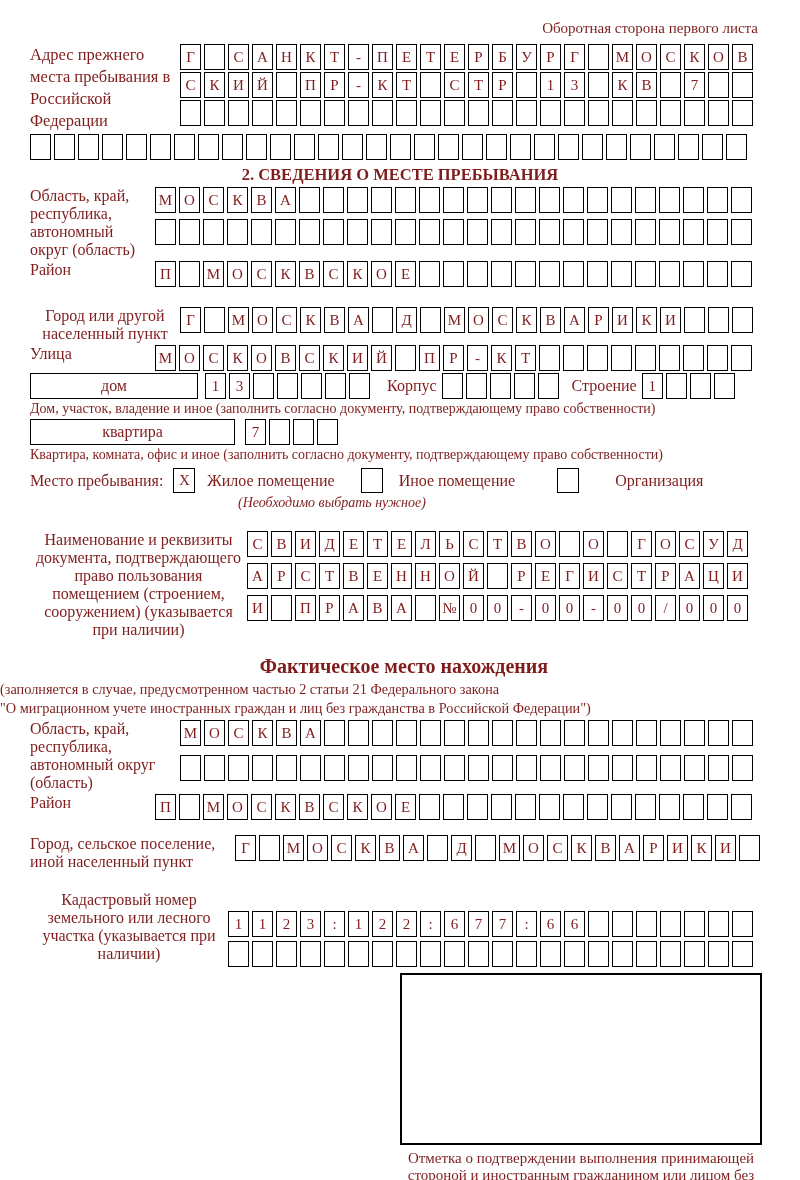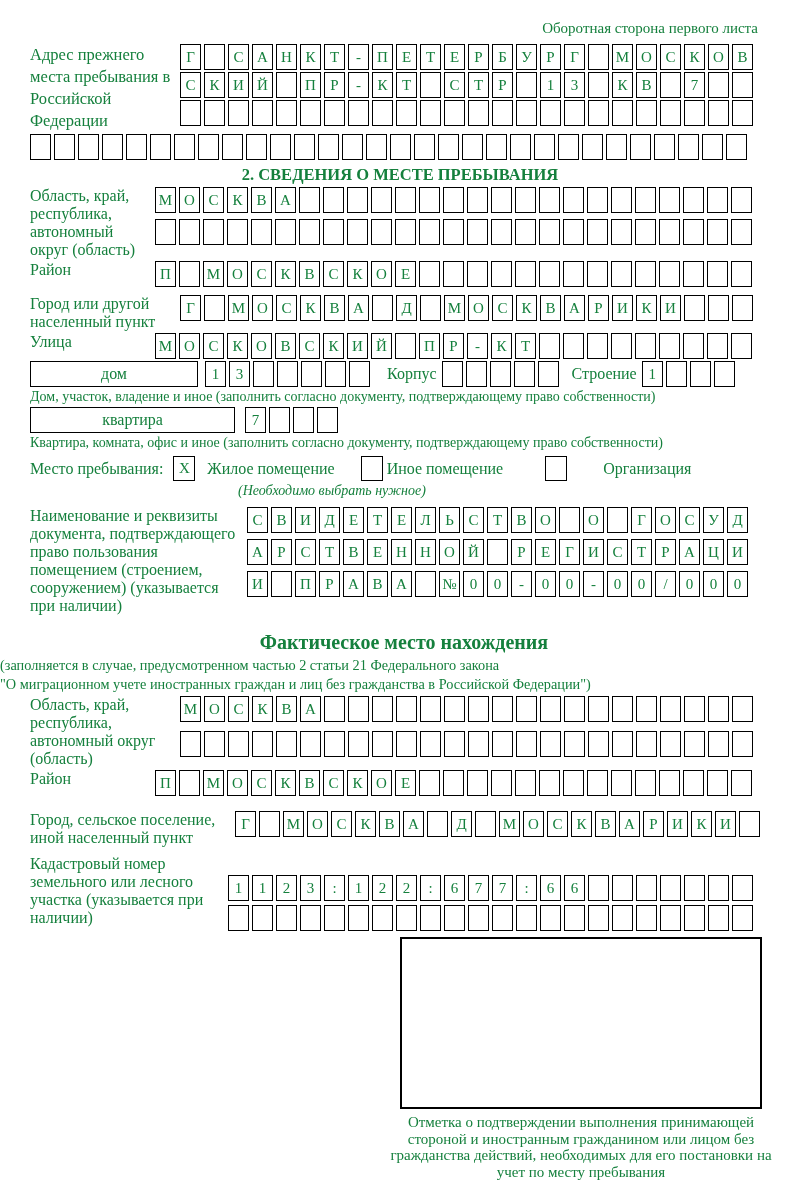--- a/index.html
+++ b/index.html
@@ -1,18 +1,18 @@
 <!DOCTYPE html>
 <html><head>
 <meta charset="utf-8">
 <style>
   html,body{margin:0;padding:0;background:#fff;}
   .page{
     width:800px;height:1180px;overflow:hidden;position:relative;
-    background:#fff;color:#15803d;
+    background:#fff;color:#7f1d1d;
     font-family:"Liberation Serif","DejaVu Serif",serif;
   }
   .backnote{padding:20px 42px 0 0;text-align:right;font-size:15px;}
   
   .cellrow{display:flex;}
   .cell{
     box-sizing:border-box;flex:none;width:21px;height:26px;margin-right:3px;
     border:1.7px solid #000;display:flex;align-items:center;justify-content:center;
     font-size:15px;line-height:1;
   }
@@ -23,21 +23,21 @@
   .w125{width:125px;} .w150{width:150px;} .w198{width:198px;} .w205{width:205px;} .w217{width:217px;}
   
   .block1{margin:7px 0 0 30px;}
   .b1flex{display:flex;}
   .b1label{width:150px;font-size:16.5px;line-height:22px;}
   .fullrow{margin-top:2px;}
   .caption-center{text-align:center;font-size:13.8px;margin-top:2px;}
   .h2{text-align:center;font-weight:bold;font-size:16.5px;margin-top:5px;}
   .h3{text-align:center;font-weight:bold;font-size:20px;margin-top:16px;padding-left:8px;}
   .gap6{margin-top:6px !important;}
-  .mt2{margin-top:2px;} .mt4{margin-top:8px;} .mt5{margin-top:15px;}
+  .mt2{margin-top:2px;} .mt4{margin-top:20px;text-align:center;} .mt5{margin-top:15px;}
   
   .inline-row{display:flex;align-items:center;margin:2px 0 0 30px;font-size:16px;}
   .namedbox{
     box-sizing:border-box;height:26px;border:1.7px solid #000;
     display:flex;align-items:center;justify-content:center;font-size:16px;flex:none;
   }
   .dombox{width:168px;margin-right:7px;}
   .kvbox{width:205px;margin-right:10px;}
   .caption-left{font-size:14px;margin:2px 0 2px 30px;}
   
@@ -378,21 +378,21 @@
         <span class="cell"></span>
       </div>
   </div>
   <div class="caption-left">Квартира, комната, офис и иное (заполнить согласно документу, подтверждающему право собственности)</div>
 
   <div class="place-row">
     <span>Место пребывания:</span>
     <span class="checkbox" style="margin-left:10px;">X</span>
     <span style="margin-left:12px;">Жилое помещение</span>
     <span class="checkbox" style="margin-left:26px;"></span>
-    <span style="margin-left:4px;">Иное помещение</span>
+    <span style="margin-left:16px;">Иное помещение</span>
     <span class="checkbox" style="margin-left:42px;"></span>
     <span style="margin-left:36px;">Организация</span>
   </div>
   <div class="place-note">(Необходимо выбрать нужное)</div>
 
   <div class="group mt4">
     <div class="glabel w217">Наименование и реквизиты документа, подтверждающего право пользования помещением (строением, сооружением) (указывается при наличии)</div>
     <div class="rows docrows">
       <div class="cellrow">
           <span class="cell">С</span>

